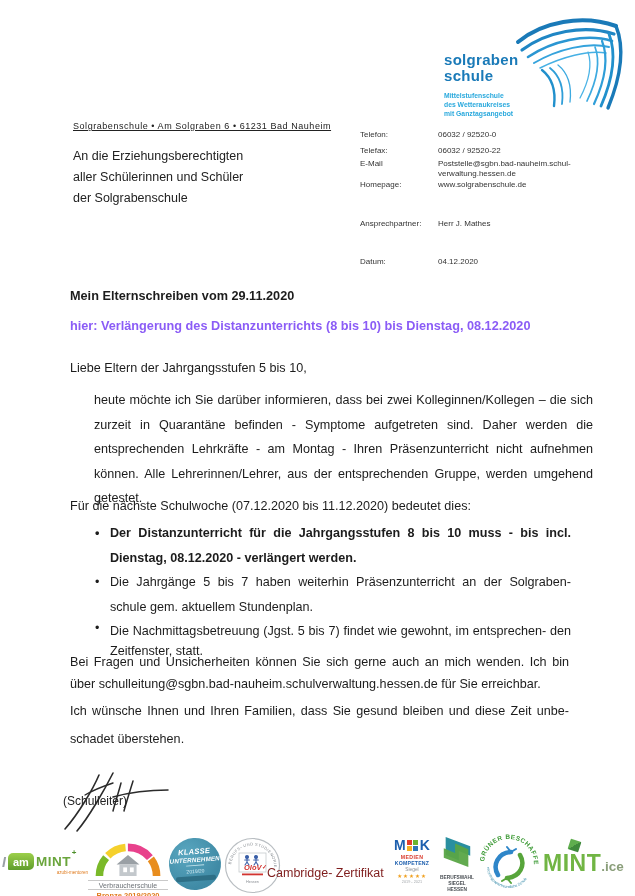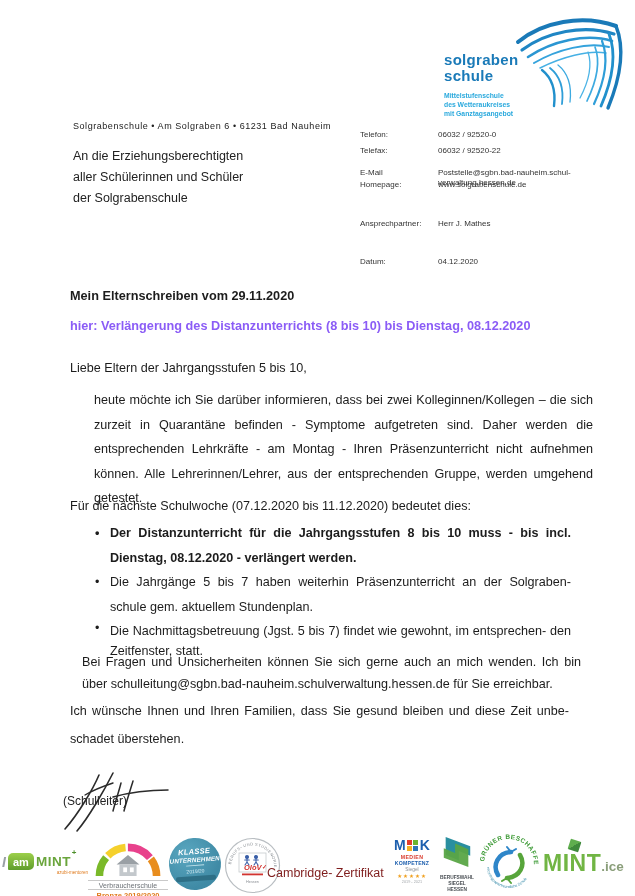--- a/index.html
+++ b/index.html
@@ -13,21 +13,21 @@
   
   .logo{left:440px; top:12px; width:195px; height:100px;}
   .logo-wordmark{position:absolute; left:4px; top:40px; font-size:15px; font-weight:bold;
     color:#1a7ab8; line-height:16px; letter-spacing:.3px;}
   .logo-tagline{position:absolute; left:4px; top:79px; font-size:6.8px; line-height:9px;
     color:#2aa9dd; font-weight:bold;}
   .logo-waves{position:absolute; left:72px; top:0px;}
 
   
   .sender-line{left:73px; top:121px; font-size:9px; letter-spacing:.55px;
-    color:#222;}
+    text-decoration:underline; color:#222;}
   .recipient{left:73px; top:146px; font-size:12.5px; line-height:21px; color:#222;}
 
   
   .contact{left:360px; top:128px; width:225px; font-size:8px; color:#333;}
   .c-row{position:absolute; left:0; display:flex; width:225px;}
   .c-label{width:78px; flex:none;}
   .c-value{width:142px; overflow-wrap:anywhere; line-height:9.5px;}
 
   
   .subject{left:70px; top:287px; width:505px; font-weight:bold; font-size:12.7px; line-height:18.5px;}
@@ -36,21 +36,21 @@
   
   .bodytext{font-size:12.6px; color:#1c1c1c;}
   .salutation{left:70px; top:361px; width:499px;}
   .para1{left:70px; top:388px; width:499px; text-align:justify; line-height:24.5px;margin-left:24px;}
   .para2{left:70px; top:499px; width:499px;}
   .bullets{left:70px; top:519px; width:499px; margin:2px; padding:0; list-style:none;}
   .bullets li{position:relative; padding-left:38px; text-align:justify; line-height:24.5px;}
   .bullets li::before{content:"•"; position:absolute; left:23px; top:0;}
   .bullets li.b-bold{font-weight:bold;}
   .bullets li.b-tight{line-height:19.5px; padding-top:3px;}
-  .para3{left:82px; top:652px; width:499px; text-align:justify; line-height:21.5px;}
+  .para3{left:70px; top:652px; width:499px; text-align:justify; line-height:21.5px;}
   .para4{left:70px; top:697px; width:499px; text-align:justify; line-height:28px;}
   .closing{left:70px; top:763px; width:300px;}
   .signature-svg{left:55px; top:769px;}
   .signature-role{left:63px; top:794px; font-size:12px; color:#222;}
 
   
   .badge{position:absolute; font-family:"Liberation Sans", sans-serif;}
   
   .iammint{left:2px; top:853px; width:86px; height:34px;}
   .iam-row{display:flex; align-items:center; gap:2px;}
@@ -142,21 +142,21 @@
 
   <div class="abs contact">
     <div class="c-row" style="top:2px">
       <span class="c-label">Telefon:</span>
       <span class="c-value">06032 / 92520-0</span>
     </div>
     <div class="c-row" style="top:18px">
       <span class="c-label">Telefax:</span>
       <span class="c-value">06032 / 92520-22</span>
     </div>
-    <div class="c-row" style="top:40px">
+    <div class="c-row" style="top:31px">
       <span class="c-label">E-Mail</span>
       <span class="c-value">Poststelle@sgbn.bad-nauheim.schul-verwaltung.hessen.de</span>
     </div>
     <div class="c-row" style="top:52px">
       <span class="c-label">Homepage:</span>
       <span class="c-value">www.solgrabenschule.de</span>
     </div>
     <div class="c-row" style="top:91px">
       <span class="c-label">Ansprechpartner:</span>
       <span class="c-value">Herr J. Mathes</span>

